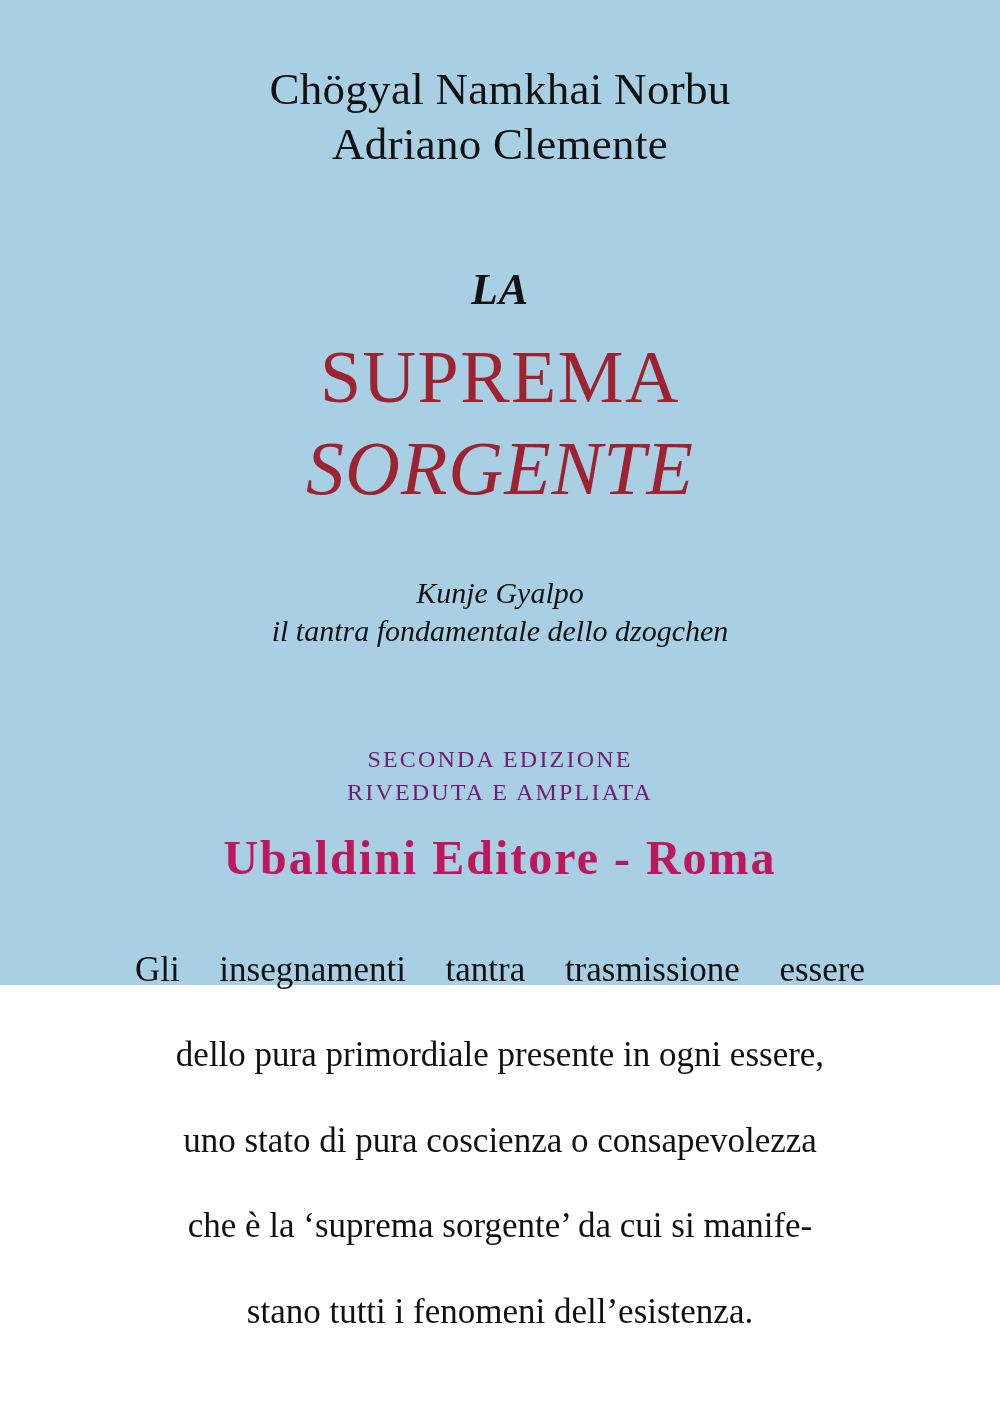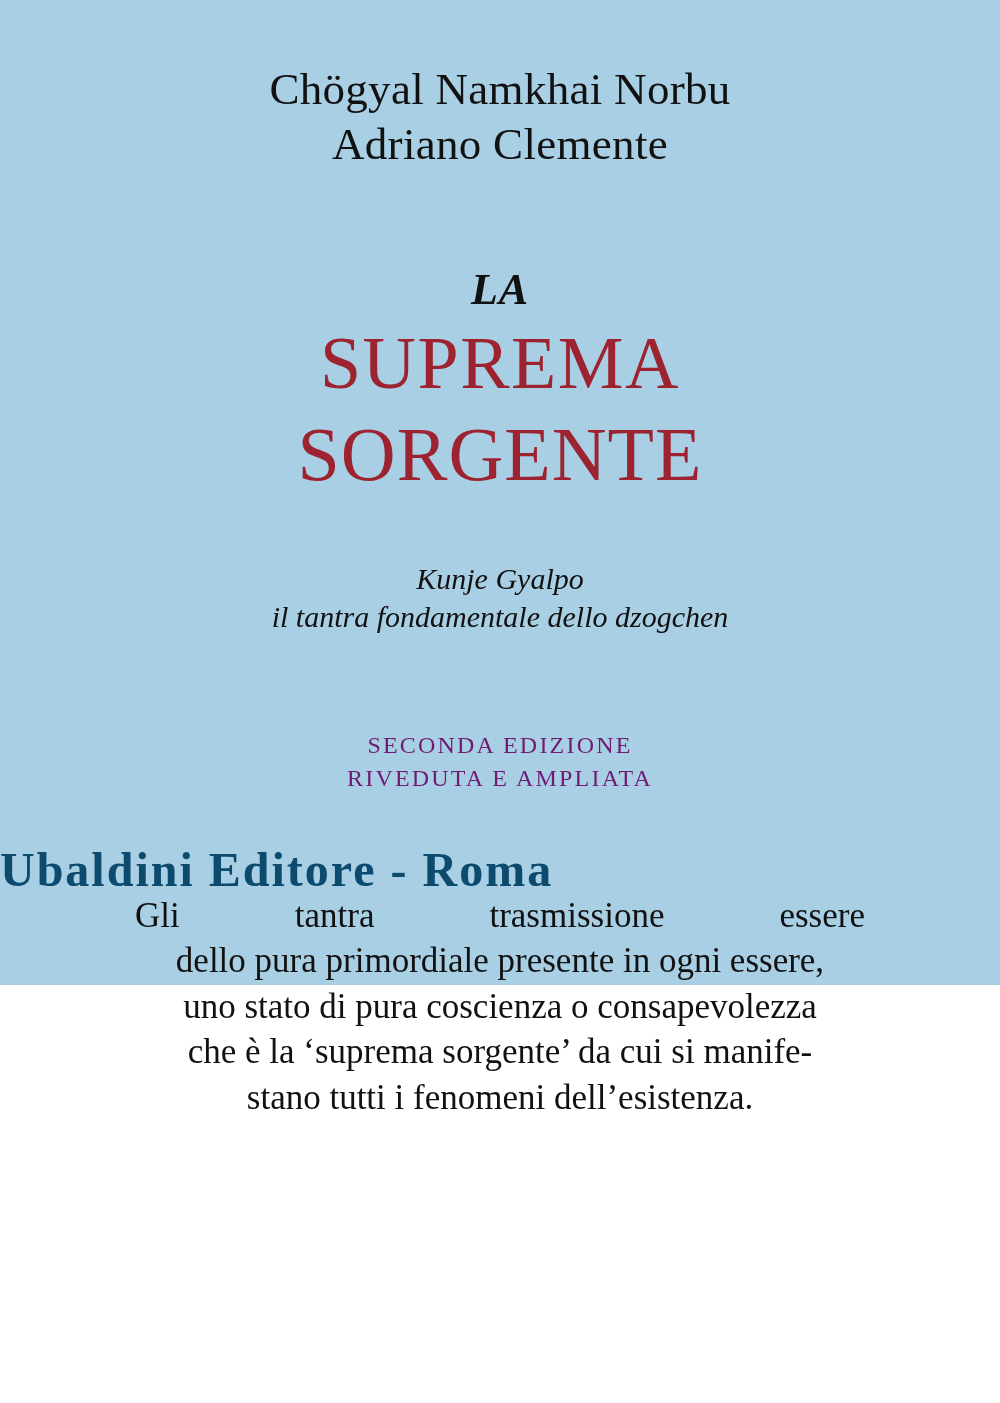--- a/index.html
+++ b/index.html
@@ -44,30 +44,31 @@
   .title-la {
     font-family: "Liberation Serif", serif;
     font-style: italic;
     font-size: 44px;
     color: #111111;
     line-height: 1.0;
     letter-spacing: 1px;
     font-weight: bold;
   }
   .title-main {
-    margin-top: 14px;
+    margin-top: 28px;
     font-family: "Liberation Serif", serif;
     font-size: 74px;
     color: #9e2330;
     letter-spacing: 1.5px;
     line-height: 1.0;
   }
   .title-sub {
     margin-top: 16px;
     font-family: "Liberation Serif", serif;
+    font-style: italic;
     font-size: 76px;
     color: #9e2330;
     letter-spacing: 1px;
     line-height: 1.0;
   }
   .subtitle {
     margin-top: 68px;
     text-align: center;
     font-family: "Liberation Serif", serif;
     font-style: italic;
@@ -97,34 +98,36 @@
     text-align: justify;
     text-align-last: center;
     font-family: "Liberation Serif", serif;
     font-size: 35px;
     color: #111111;
     line-height: 1.30;
   }
   .blurb .l {
     display: block;
     white-space: nowrap;
+    margin-top: 40px;
   }
   .blurb .j {
     display: flex;
     justify-content: space-between;
   }
   .publisher {
     position: absolute;
     left: 0;
     right: 0;
-    bottom: 88px;
+    bottom: 100px;
+    text-align: center;
     font-family: "Liberation Serif", serif;
     font-size: 48px;
     font-weight: bold;
-    color: #0c4a6e;
+    color: #be185d;
     letter-spacing: 2px;
   }
 </style>
 </head>
 <body>
 
 <div class="cover">
 
   <div class="authors">
     <span class="author-line">Chögyal Namkhai Norbu</span>
@@ -143,20 +146,21 @@
   </div>
 
   <div class="edition">
     <span>SECONDA EDIZIONE</span>
     <span>RIVEDUTA E AMPLIATA</span>
   </div>
 
   <div class="blurb">
     <span class="l j">
       <span>Gli</span>
+      <span>insegnamenti</span>
       <span>tantra</span>
       <span>trasmissione</span>
       <span>essere</span>
     </span>
     <span class="l">dello pura primordiale presente in ogni essere,</span>
     <span class="l">uno stato di pura coscienza o consapevolezza</span>
     <span class="l">che è la ‘suprema sorgente’ da cui si manife-</span>
     <span class="l">stano tutti i fenomeni dell’esistenza.</span>
   </div>
 

